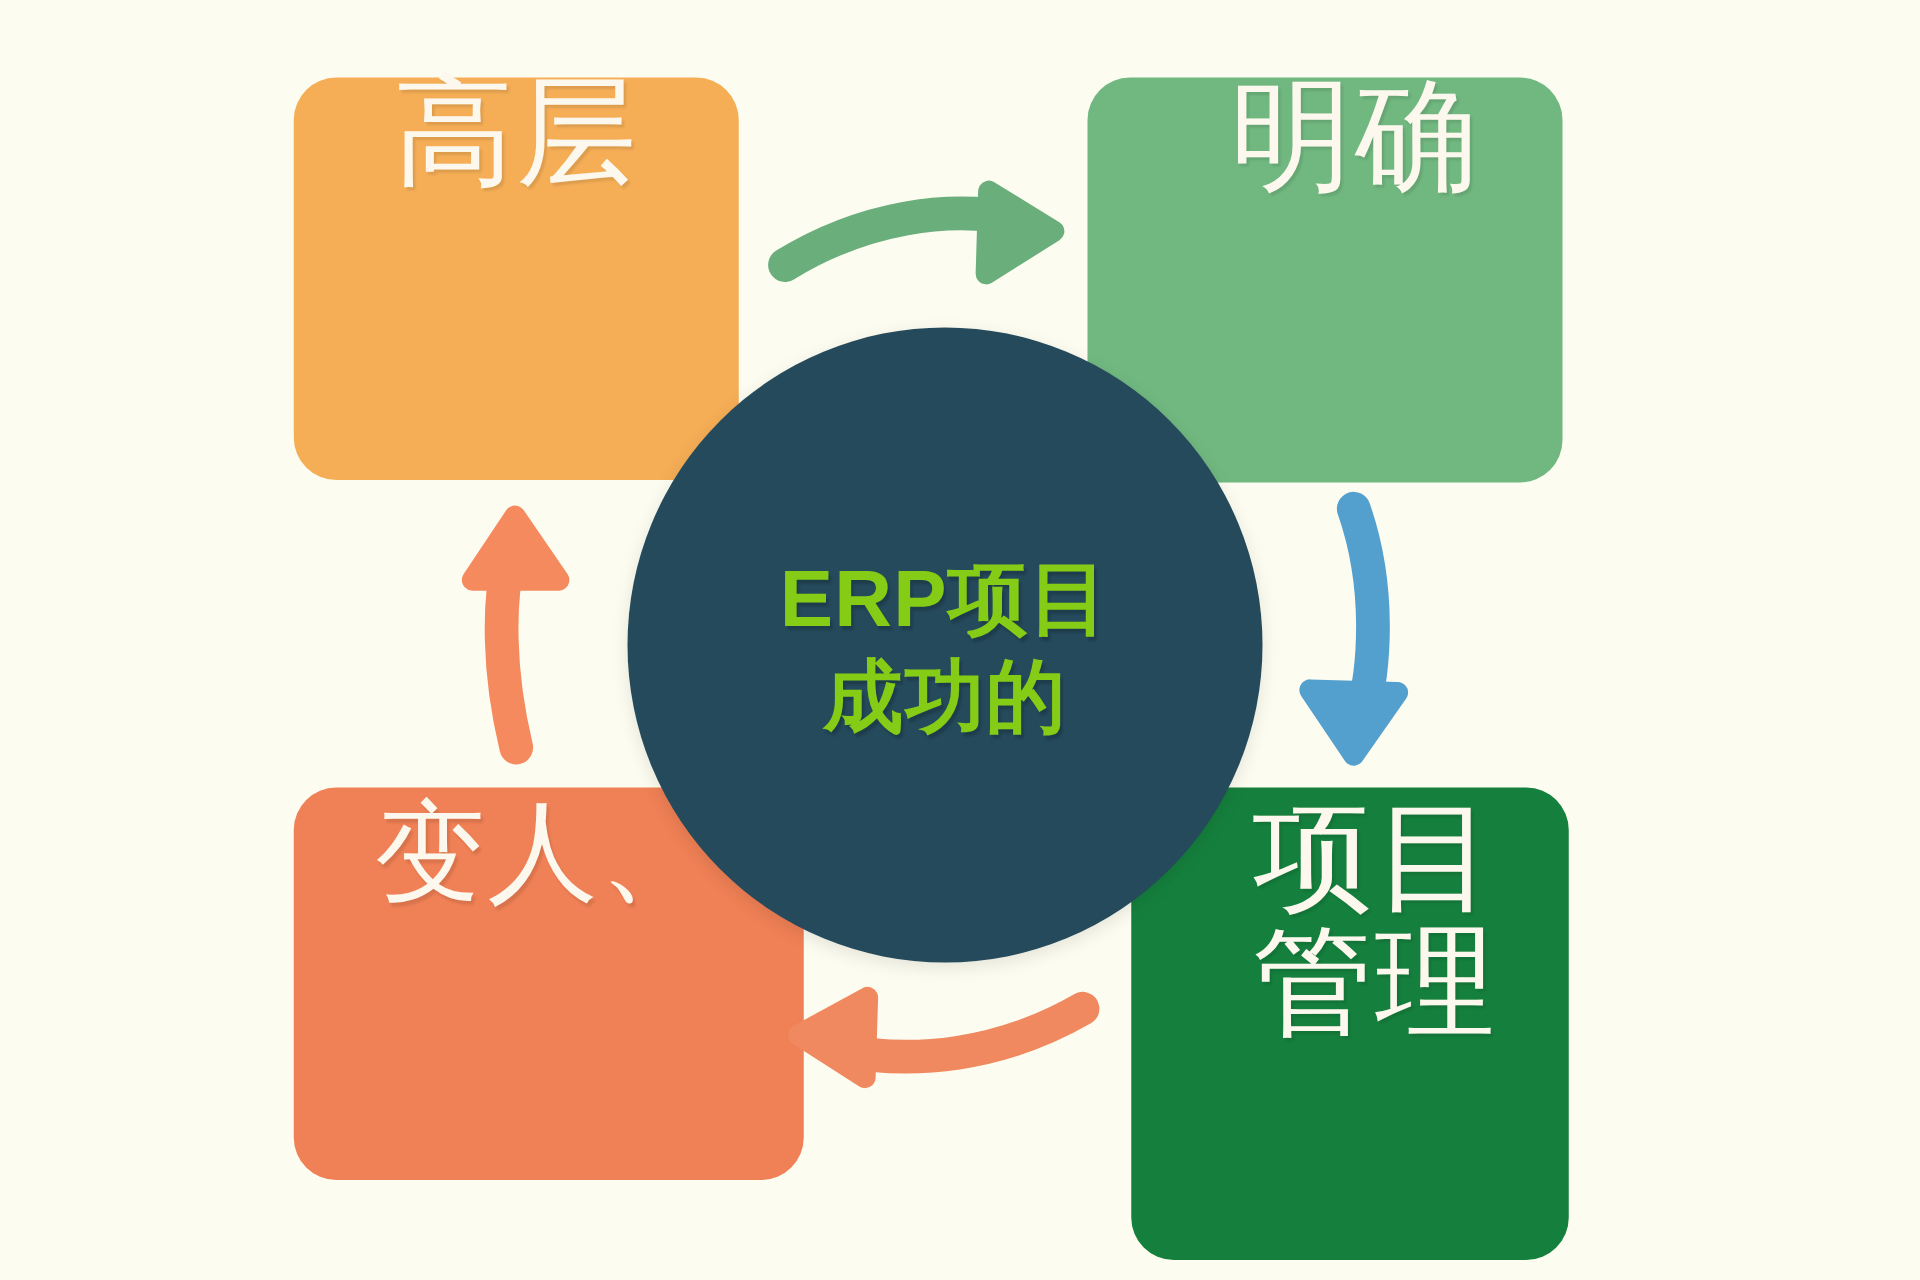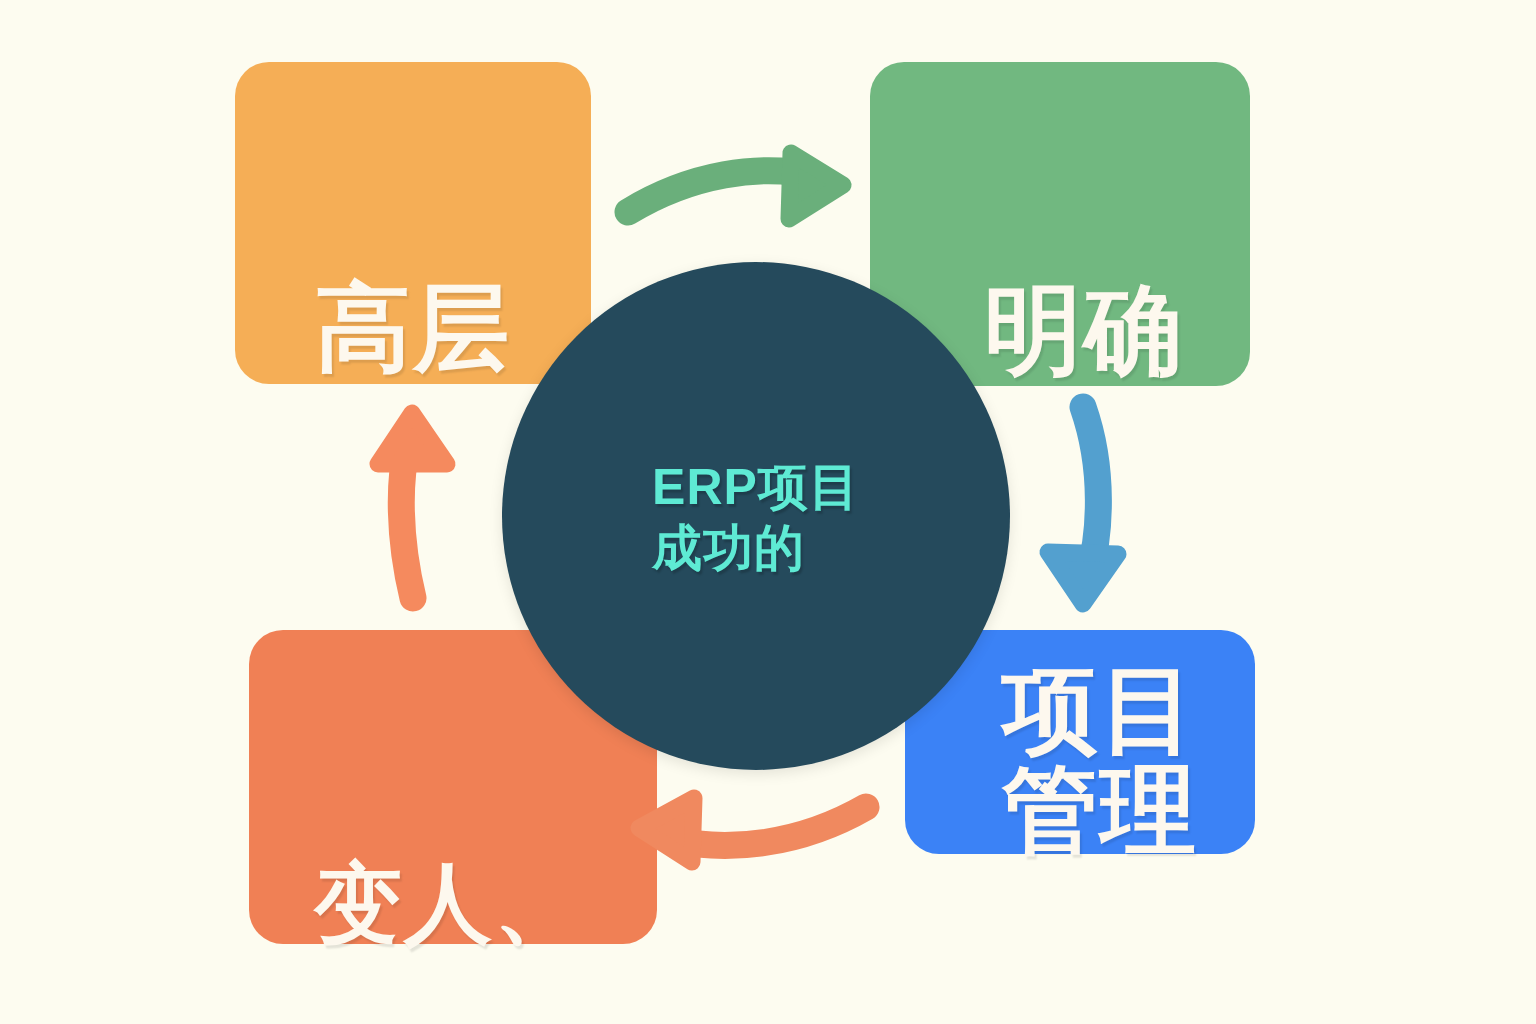--- a/index.html
+++ b/index.html
@@ -20,47 +20,47 @@
     background: #fdfcf0;
   }
 
   
   .qbox {
     position: absolute;
     border-radius: 34px;
     display: flex;
     flex-direction: column;
     align-items: center;
-    justify-content: flex-end;
+    justify-content: flex-start;
     box-sizing: border-box;
     text-align: center;
     color: #fdf8ee;
     line-height: 1.04;
-    font-weight: 700;
+    font-weight: 400;
     letter-spacing: 2px;
     text-shadow: 2px 3px 2px rgba(0,0,0,0.10);
   }
   .qbox .qline {
     display: block;
     white-space: nowrap;
   }
 
   #box-top-left     { left: 235px; top: 62px;  width: 356px; height: 322px; background: #f5ae56; }
   #box-top-right    { left: 870px; top: 62px;  width: 380px; height: 324px; background: #71b880; }
-  #box-bottom-right { left: 905px; top: 630px; width: 350px; height: 224px; background: #3b82f6; }
-  #box-bottom-left  { left: 249px; top: 630px; width: 408px; height: 314px; background: #f08055; }
+  #box-bottom-right { left: 905px; top: 630px; width: 350px; height: 378px; background: #15803d; }
+  #box-bottom-left  { left: 235px; top: 630px; width: 408px; height: 314px; background: #f08055; }
 
   #box-top-left  .qline { font-size: 96px; }
   #box-top-right .qline { font-size: 98px; }
   #box-bottom-right .qline { font-size: 96px; }
   #box-bottom-left  .qline { font-size: 88px; }
 
   
   #box-top-left .qstack     { transform: translateY(-6px); }
-  #box-top-right .qstack    { transform: translate(24px, -4px); margin-top: 10px; }
+  #box-top-right .qstack    { transform: translate(24px, -4px); }
   #box-bottom-right .qstack { transform: translate(20px, 6px); }
   #box-bottom-left .qstack  { transform: translate(-4px, 6px); }
 
   
   #center-circle {
     position: absolute;
     left: 502px;
     top: 262px;
     width: 508px;
     height: 508px;
@@ -68,27 +68,27 @@
     background: #254a5c;
     display: flex;
     flex-direction: column;
     align-items: center;
     justify-content: center;
     z-index: 5;
     box-shadow: 0 4px 14px rgba(0,0,0,0.10);
   }
   #center-circle .cline {
     display: block;
-    color: #5eead4;
-    font-size: 50px;
+    color: #84cc16;
+    font-size: 64px;
     font-weight: 700;
     line-height: 1.22;
     letter-spacing: 1px;
     white-space: nowrap;
-    text-align: left;
+    text-align: center;
     text-shadow: 2px 3px 2px rgba(0,0,0,0.18);
   }
   #center-circle .ctext { transform: translateY(2px); }
 
   
   .arrow-layer {
     position: absolute;
     left: 0; top: 0;
     width: 1536px;
     height: 1024px;

